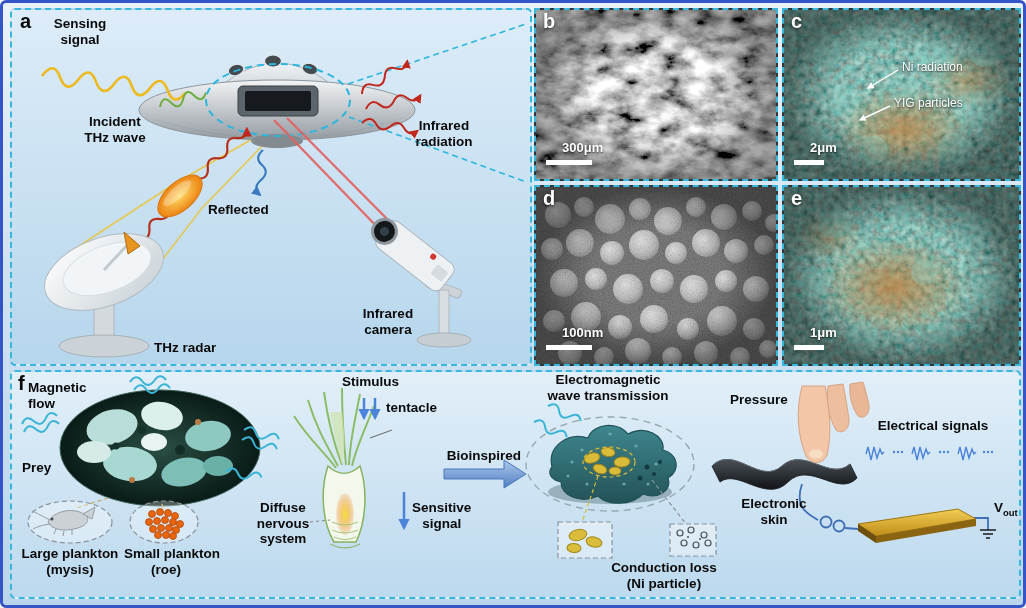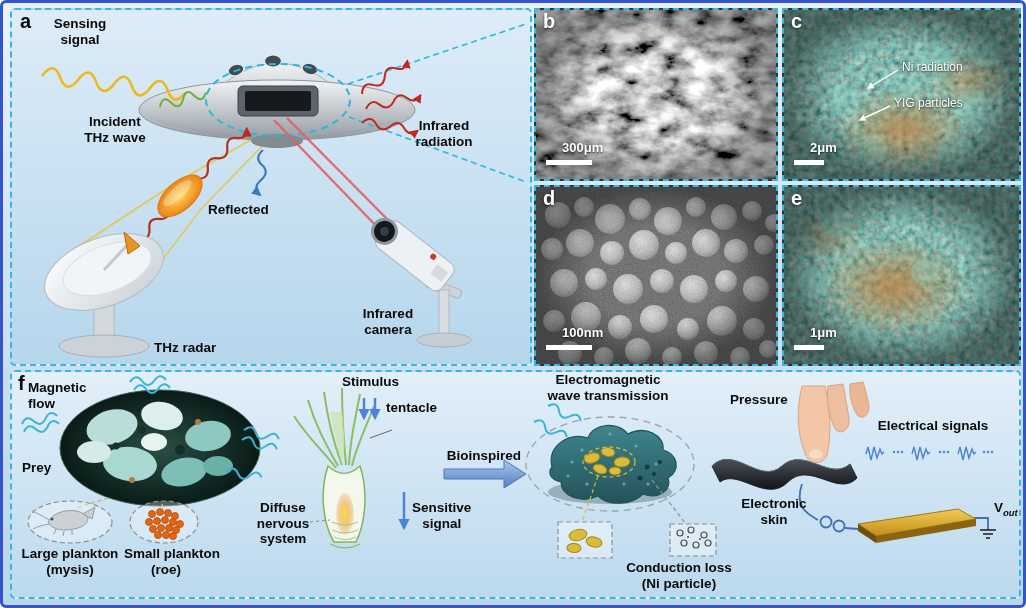--- a/index.html
+++ b/index.html
@@ -20,21 +20,21 @@
                 text-shadow:0 1px 3px rgba(0,0,0,.7); z-index:5; }
   .lbl { position:absolute; font-weight:700; font-size:13.5px; color:#0a0a0a; line-height:1.15;
          text-align:center; z-index:5; }
   .lbl span { display:block; white-space:nowrap; }
   .scale-label { position:absolute; left:10px; color:#fff; font-weight:700; font-size:13px;
                  text-shadow:0 1px 2px rgba(0,0,0,.8); z-index:5;margin-left:16px; }
   .scale-bar { position:absolute; left:10px; width:46px; height:5px; background:#ffffff; z-index:5; }
   .ann { position:absolute; color:#ffffff; font-size:12px; white-space:nowrap;
          text-shadow:0 1px 2px rgba(0,0,0,.85); z-index:5; }
   .vout { position:absolute; font-weight:700; font-size:13.5px; color:#0a0a0a; z-index:5; }
-  .vout sub { font-size:9.5px;font-style:italic; }
+  .vout sub { font-size:9.5px; }
 </style>
 </head>
 <body>
 
 <div class="figure">
 
   <div class="panel panel-a">
     <svg width="518" height="354" viewBox="0 0 518 354">
       <defs>
         <linearGradient id="a_gBody" x1="0" y1="0" x2="0" y2="1">
@@ -595,21 +595,21 @@
       <span>Sensitive</span>
       <span>signal</span>
     </div>
     <div class="lbl" style="left:430px;top:76px;width:84px">
       <span>Bioinspired</span>
     </div>
     <div class="lbl" style="left:516px;top:0px;width:160px">
       <span>Electromagnetic</span>
       <span>wave transmission</span>
     </div>
-    <div class="lbl" style="left:599px;top:188px;width:136px">
+    <div class="lbl" style="left:584px;top:188px;width:136px">
       <span>Conduction loss</span>
       <span>(Ni particle)</span>
     </div>
     <div class="lbl" style="left:718px;top:20px">
       <span>Pressure</span>
     </div>
     <div class="lbl" style="left:724px;top:124px;width:76px">
       <span></span>
       <span>Electronic</span>
       <span>skin</span>

